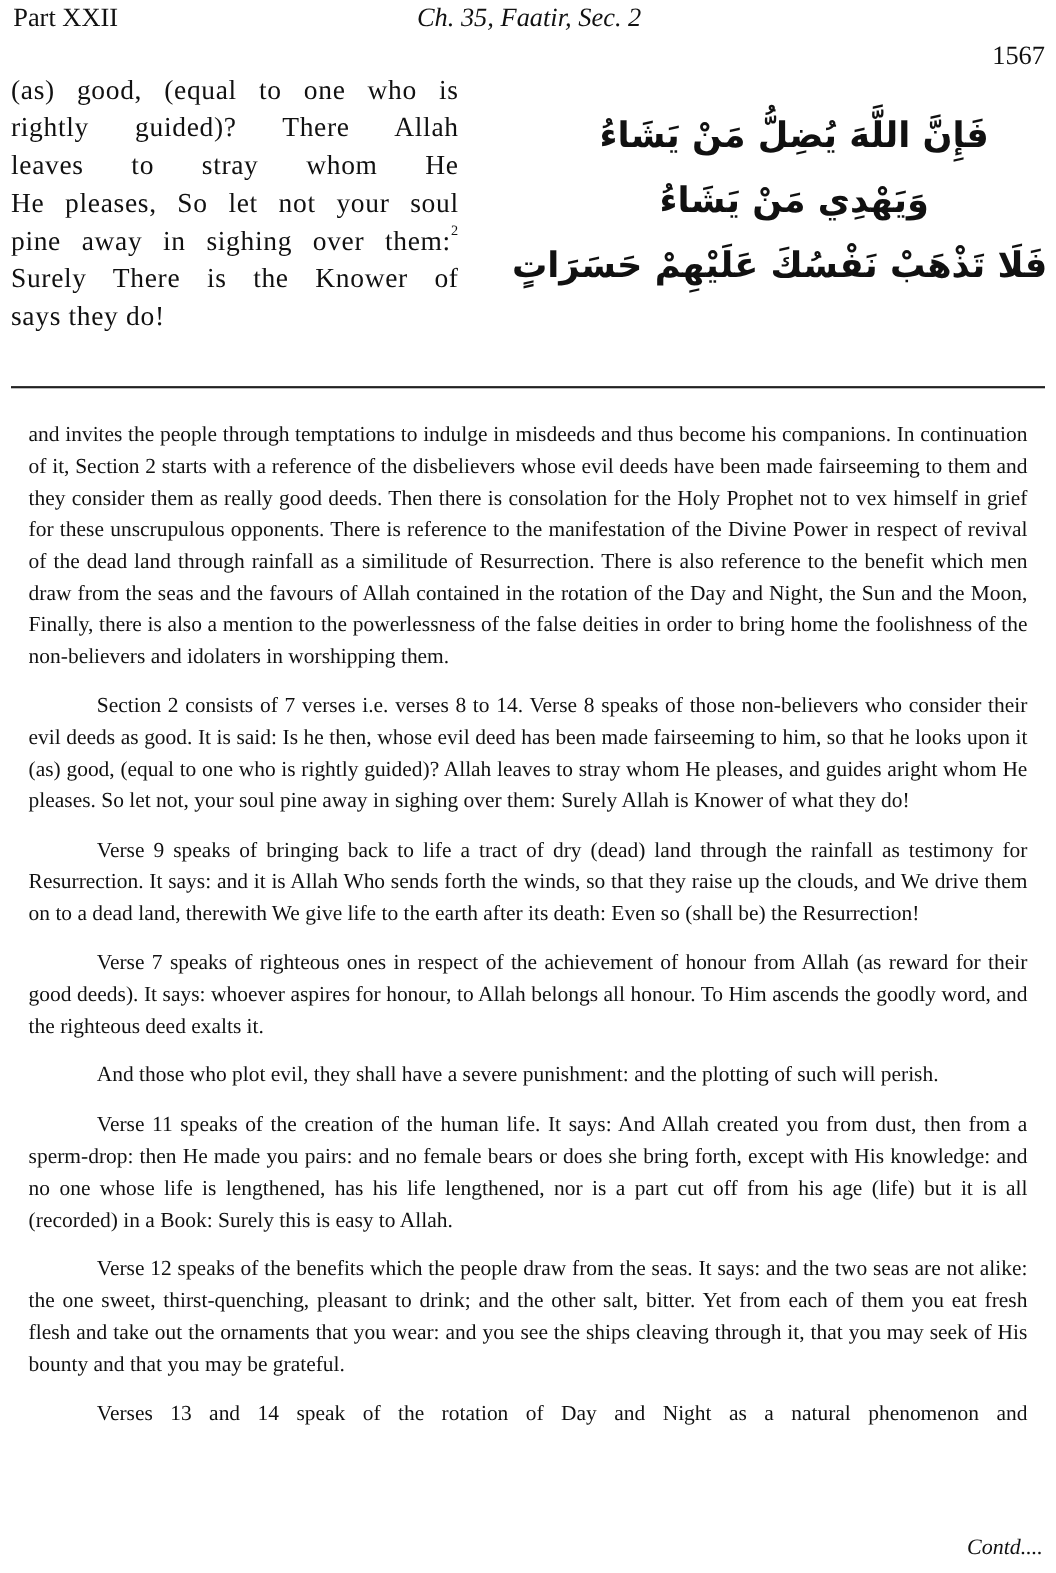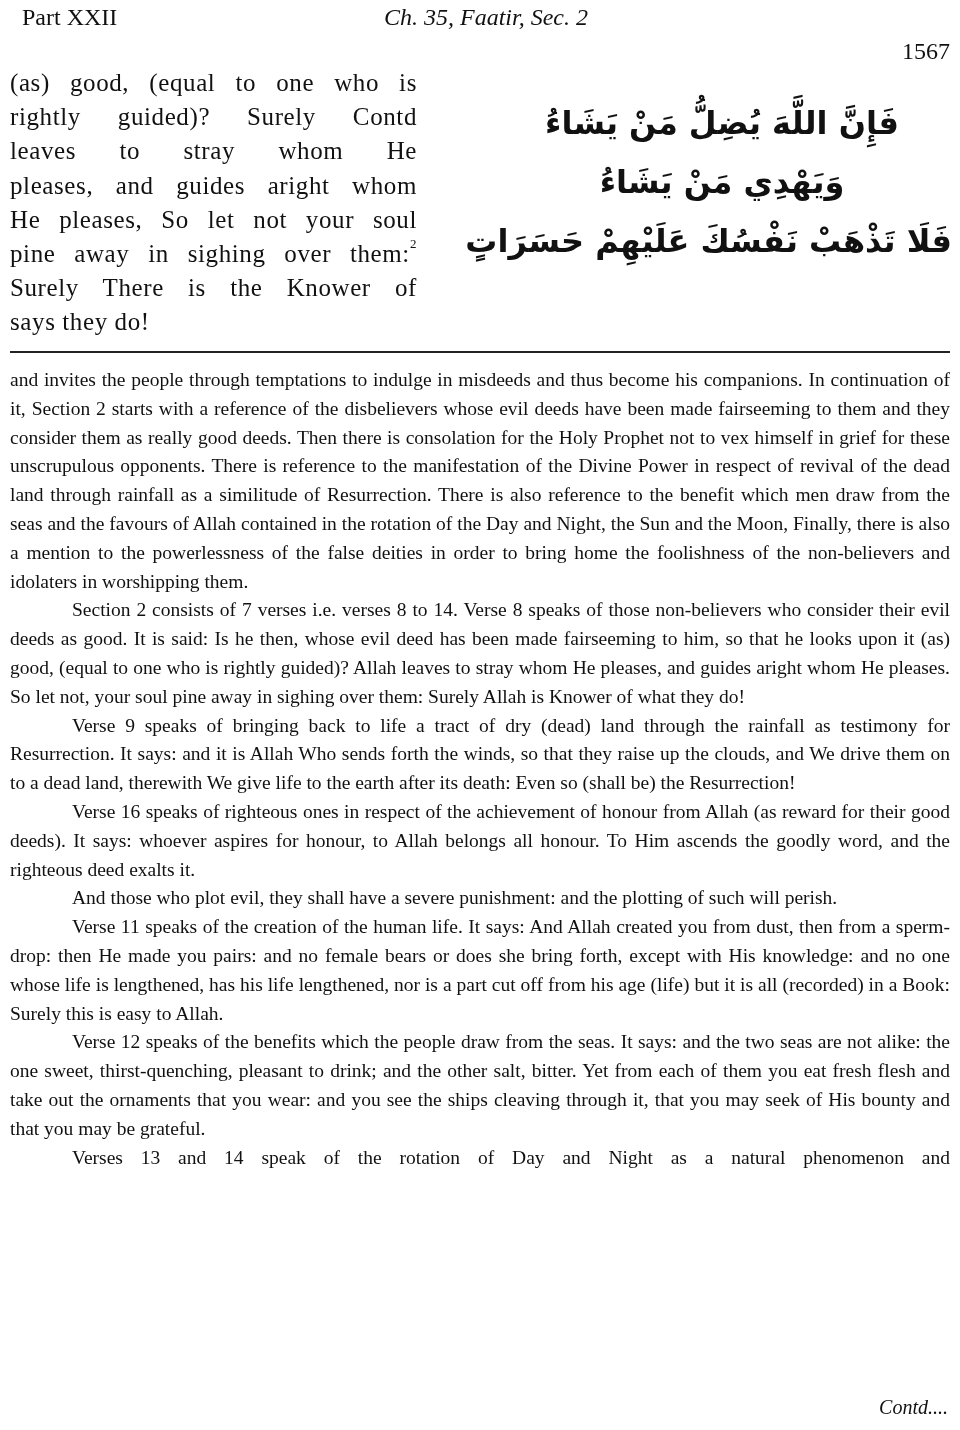--- a/index.html
+++ b/index.html
@@ -1,63 +1,62 @@
 <!DOCTYPE html>
 <html><head>
 <meta charset="utf-8">
 <style>
   html, body { margin:0; padding:0; background:#ffffff; }
   body { width:960px; height:1430px; position:relative; overflow:hidden; color:#111; font-family:"Liberation Serif", serif; }
-  .header { position:absolute; top:4px; left:22px; right:10px; height:30px; font-size:24px; }
+  .header { position:absolute; top:4px; left:12px; right:10px; height:30px; font-size:24px; }
   .header .left { position:absolute; left:0; top:0; }
   .header .center { position:absolute; left:0; right:0; text-align:center; font-style:italic; top:0; }
   .header .right { position:absolute; right:0; top:0;margin-top:34px; }
   .verse-block { position:absolute; top:66px; left:10px; width:407px; font-weight:normal; font-size:25px; line-height:34.2px; text-align:justify; text-align-last:justify; letter-spacing:0.6px; }
   .verse-block .line { display:block; white-space:nowrap; text-align:justify; text-align-last:justify; }
   .verse-block sup { font-size:13px; vertical-align:top; line-height:1; }
   .arabic { position:absolute; top:94px; right:8px; width:460px; direction:rtl; font-family:"DejaVu Sans", sans-serif; font-size:32px; line-height:59px; text-align:center; font-weight:bold; }
   .arabic .aline { display:block; white-space:nowrap; }
   .rule { position:absolute; top:351px; left:10px; width:940px; height:0; border-top:2px solid #222; }
   .body-text { position:absolute; top:366px; left:10px; width:940px; font-size:19.5px; line-height:28.8px; text-align:justify; }
-  .body-text p { margin:0; text-indent:0; }
+  .body-text p { margin:16px; text-indent:0; }
   .body-text p.ind { text-indent:62px; }
   .contd { position:absolute; top:1396px; right:12px; font-style:italic; font-size:20px; }
 </style>
 </head>
 <body>
 
 <div class="header">
   <span class="left">Part XXII</span>
   <span class="center">Ch. 35, Faatir, Sec. 2</span>
   <span class="right">1567</span>
 </div>
 
 <div class="verse-block">
   <span class="line">(as) good, (equal to one who is</span>
-  <span class="line">rightly guided)? Surely Contd</span>
+  <span class="line">rightly guided)? There Allah</span>
   <span class="line">leaves to stray whom He</span>
-  <span class="line">pleases, and guides aright whom</span>
   <span class="line">He pleases, So let not your soul</span>
   <span class="line"><span>pine away in sighing over them:</span><sup>2</sup></span>
   <span class="line">Surely There is the Knower of</span>
   <span class="line" style="text-align-last:left;">says they do!</span>
 </div>
 
 <div class="arabic">
   <span class="aline">فَإِنَّ اللَّهَ يُضِلُّ مَنْ يَشَاءُ</span>
   <span class="aline">وَيَهْدِي مَنْ يَشَاءُ</span>
   <span class="aline">فَلَا تَذْهَبْ نَفْسُكَ عَلَيْهِمْ حَسَرَاتٍ</span>
 </div>
 
 <div class="rule"></div>
 
 <div class="body-text">
   <p>and invites the people through temptations to indulge in misdeeds and thus become his companions. In continuation of it, Section 2 starts with a reference of the disbelievers whose evil deeds have been made fairseeming to them and they consider them as really good deeds. Then there is consolation for the Holy Prophet not to vex himself in grief for these unscrupulous opponents. There is reference to the manifestation of the Divine Power in respect of revival of the dead land through rainfall as a similitude of Resurrection. There is also reference to the benefit which men draw from the seas and the favours of Allah contained in the rotation of the Day and Night, the Sun and the Moon, Finally, there is also a mention to the powerlessness of the false deities in order to bring home the foolishness of the non-believers and idolaters in worshipping them.</p>
   <p class="ind">Section 2 consists of 7 verses i.e. verses 8 to 14. Verse 8 speaks of those non-believers who consider their evil deeds as good. It is said: Is he then, whose evil deed has been made fairseeming to him, so that he looks upon it (as) good, (equal to one who is rightly guided)? Allah leaves to stray whom He pleases, and guides aright whom He pleases. So let not, your soul pine away in sighing over them: Surely Allah is Knower of what they do!</p>
   <p class="ind">Verse 9 speaks of bringing back to life a tract of dry (dead) land through the rainfall as testimony for Resurrection. It says: and it is Allah Who sends forth the winds, so that they raise up the clouds, and We drive them on to a dead land, therewith We give life to the earth after its death: Even so (shall be) the Resurrection!</p>
-  <p class="ind">Verse 16 speaks of righteous ones in respect of the achievement of honour from Allah (as reward for their good deeds). It says: whoever aspires for honour, to Allah belongs all honour. To Him ascends the goodly word, and the righteous deed exalts it.</p>
+  <p class="ind">Verse 7 speaks of righteous ones in respect of the achievement of honour from Allah (as reward for their good deeds). It says: whoever aspires for honour, to Allah belongs all honour. To Him ascends the goodly word, and the righteous deed exalts it.</p>
   <p class="ind">And those who plot evil, they shall have a severe punishment: and the plotting of such will perish.</p>
   <p class="ind">Verse 11 speaks of the creation of the human life. It says: And Allah created you from dust, then from a sperm-drop: then He made you pairs: and no female bears or does she bring forth, except with His knowledge: and no one whose life is lengthened, has his life lengthened, nor is a part cut off from his age (life) but it is all (recorded) in a Book: Surely this is easy to Allah.</p>
   <p class="ind">Verse 12 speaks of the benefits which the people draw from the seas. It says: and the two seas are not alike: the one sweet, thirst-quenching, pleasant to drink; and the other salt, bitter. Yet from each of them you eat fresh flesh and take out the ornaments that you wear: and you see the ships cleaving through it, that you may seek of His bounty and that you may be grateful.</p>
   <p class="ind" style="text-align-last:justify;">Verses 13 and 14 speak of the rotation of Day and Night as a natural phenomenon and</p>
 </div>
 
 <div class="contd">Contd....</div>
 
 </body></html>

